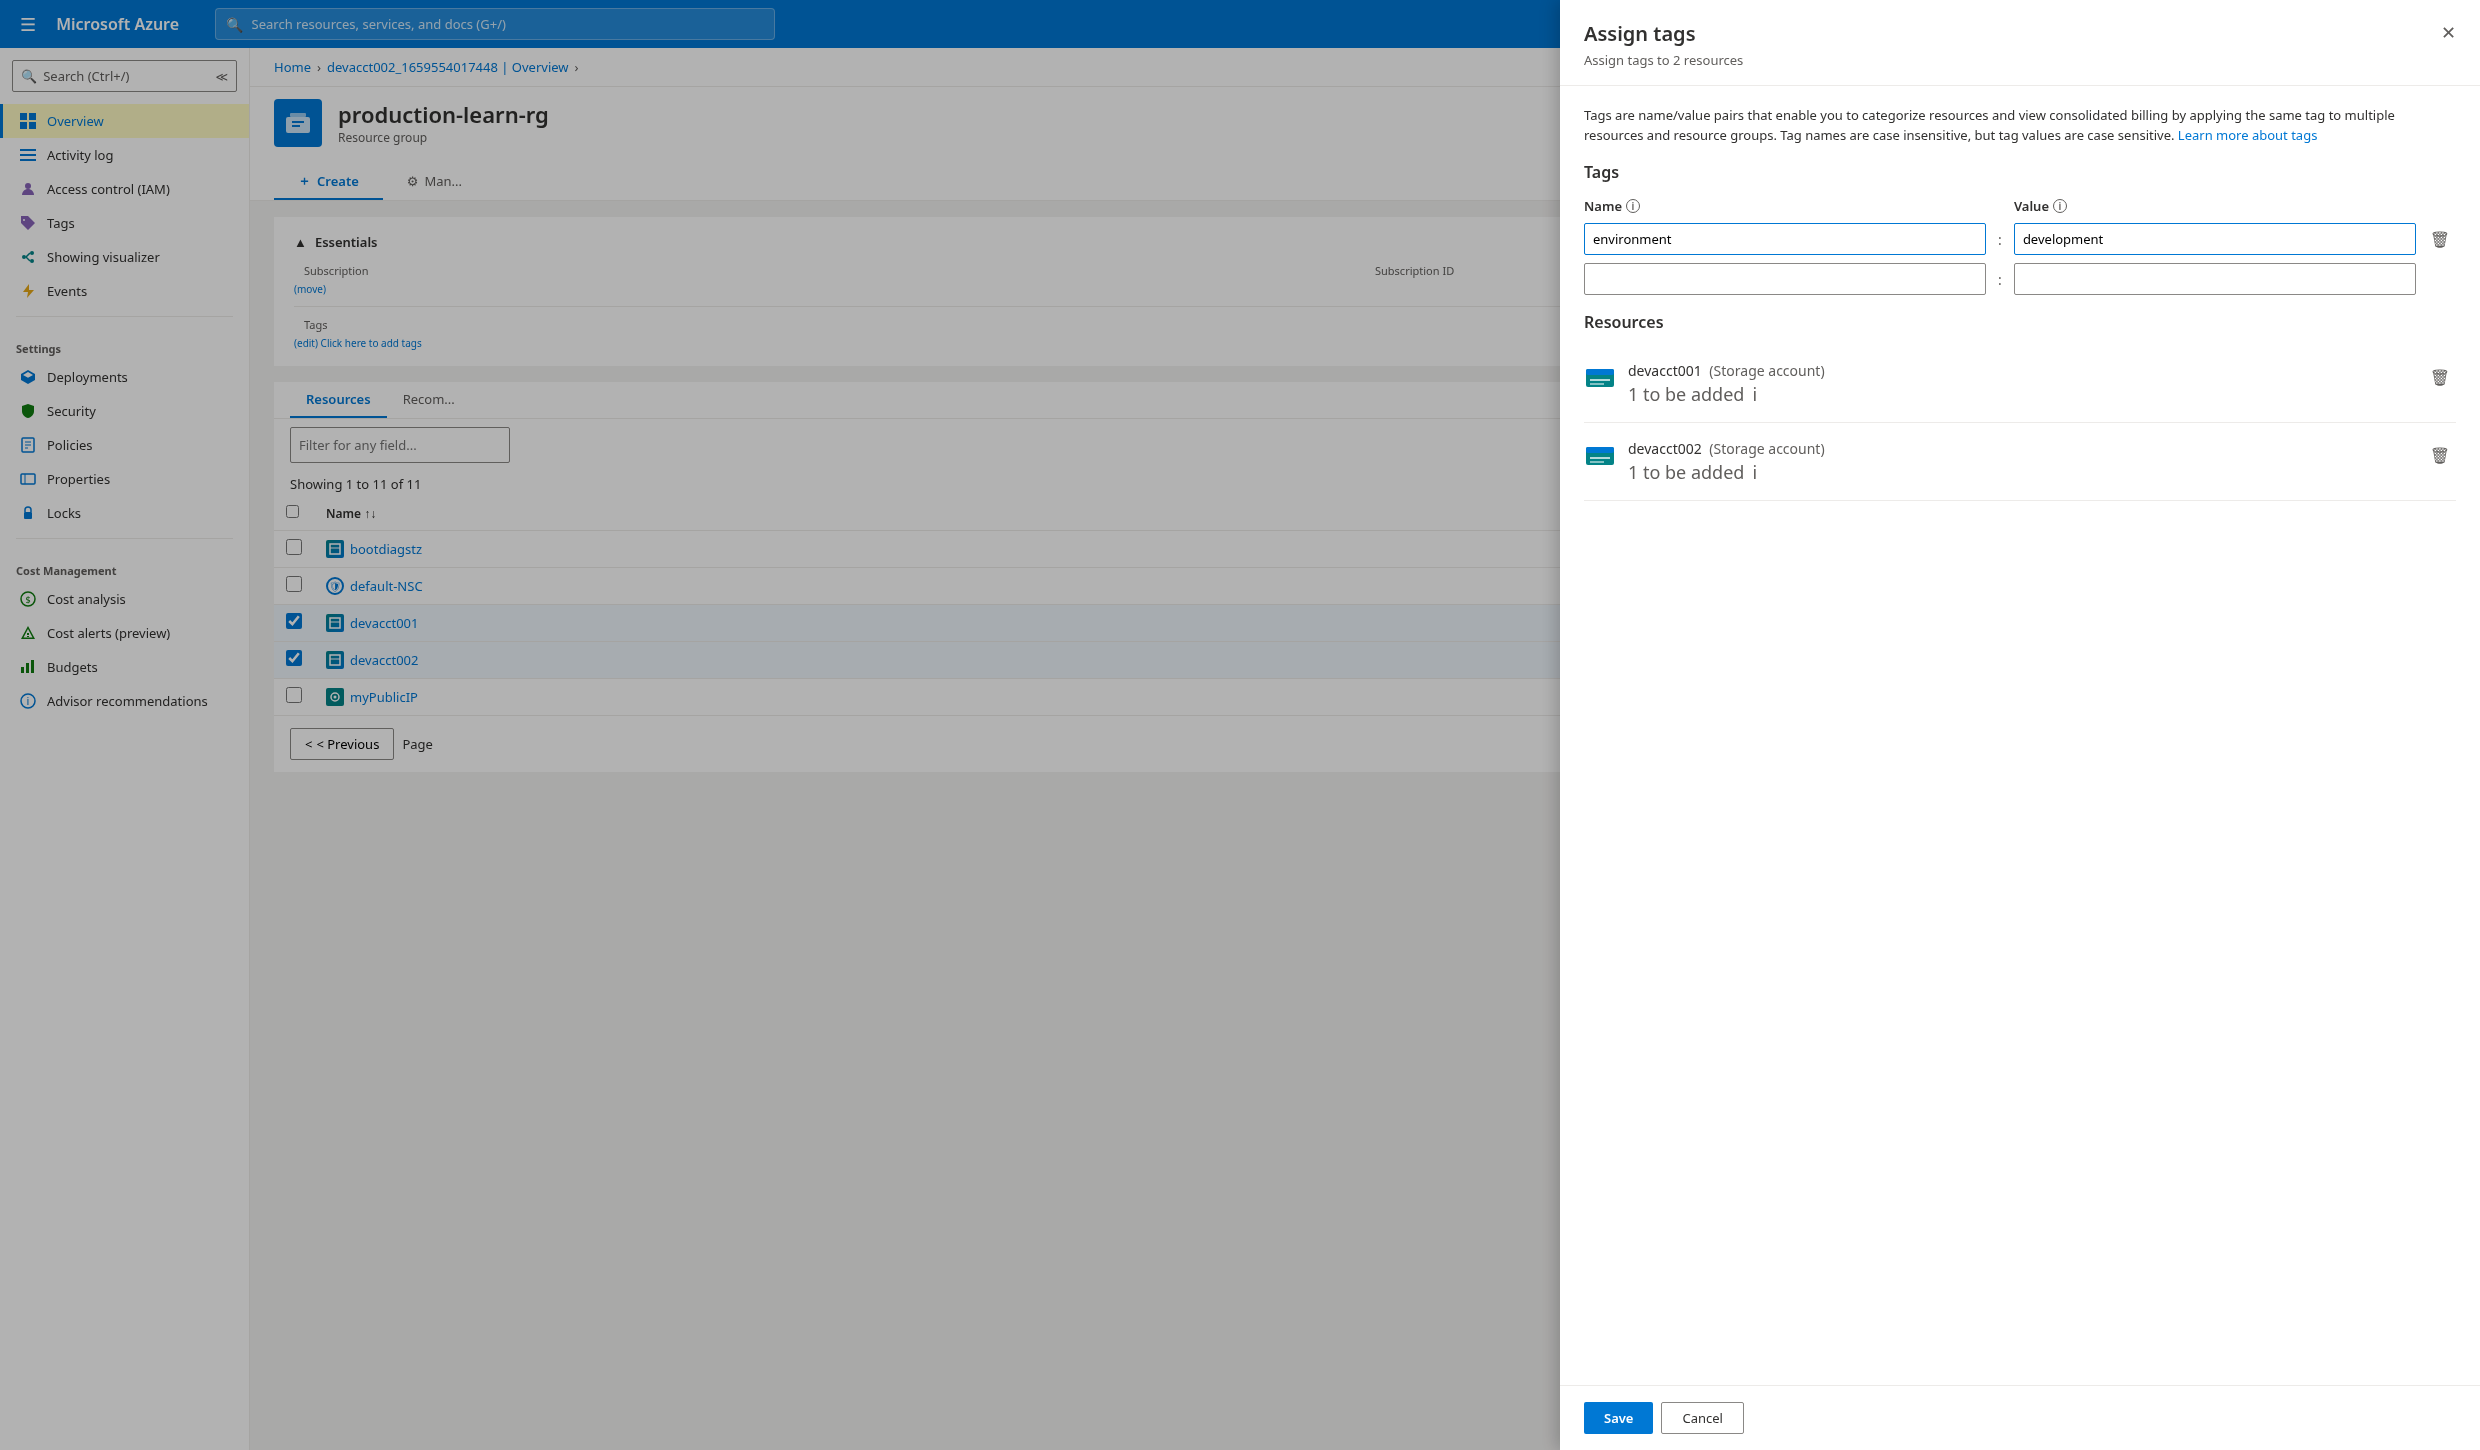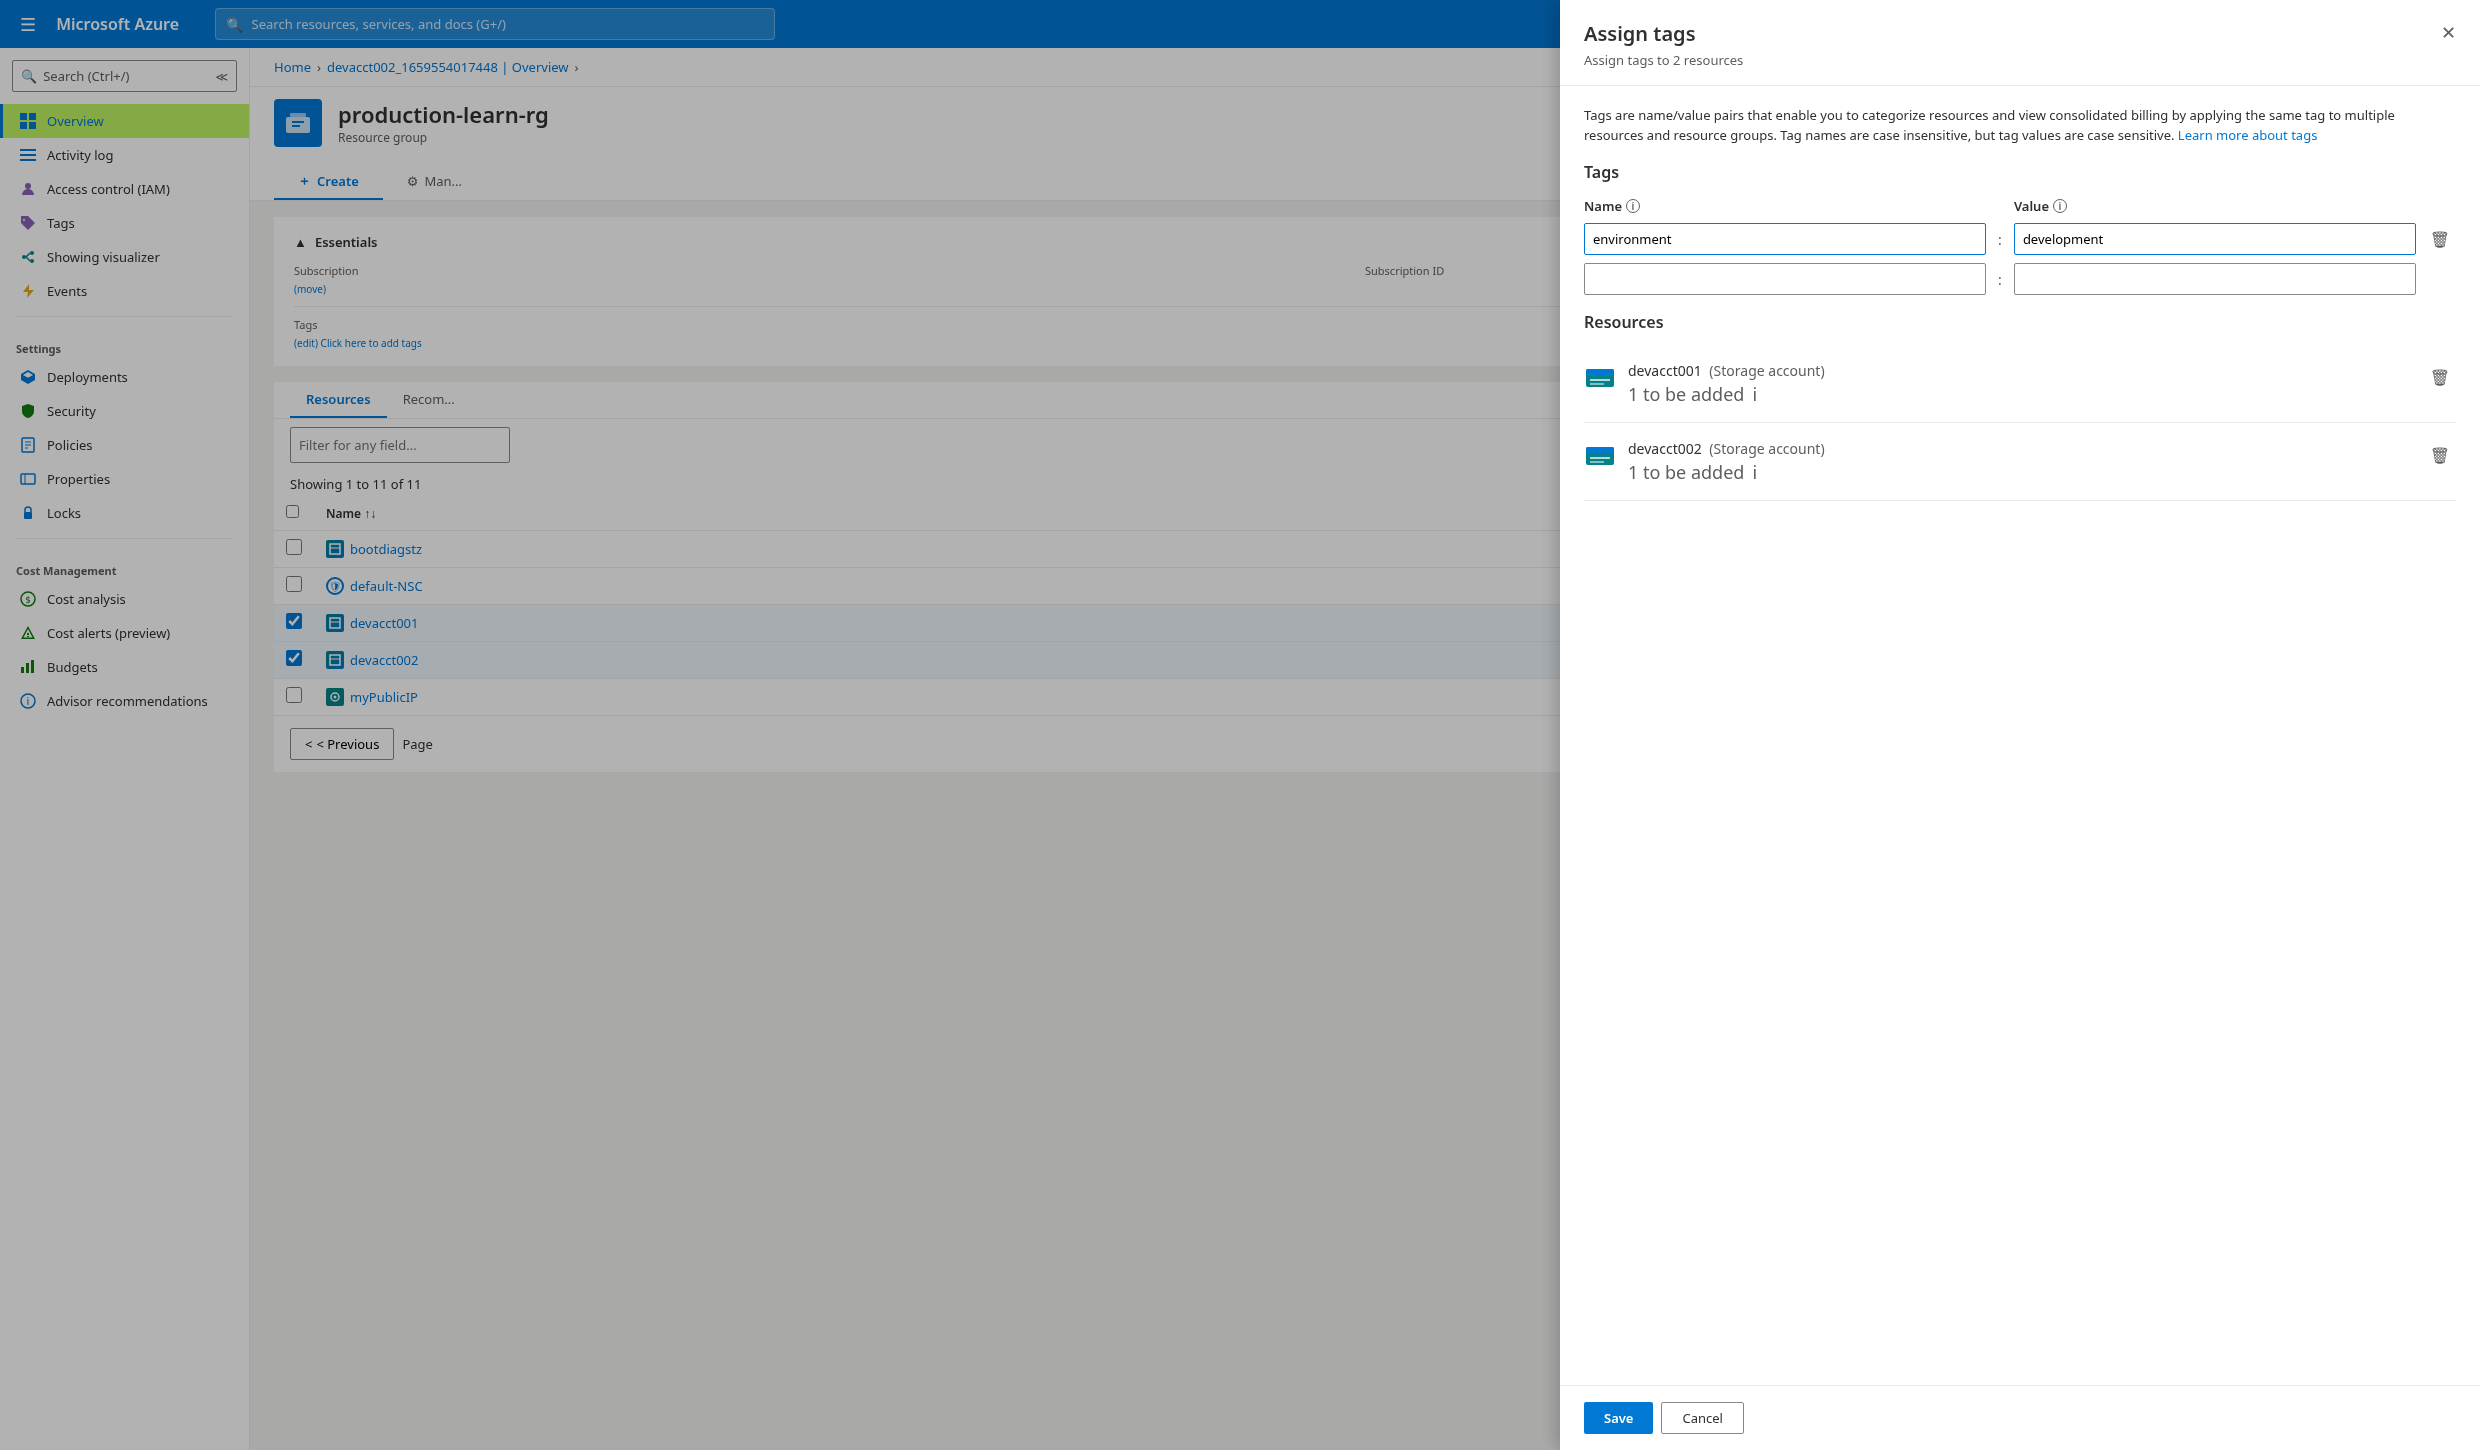--- a/index.html
+++ b/index.html
@@ -75,21 +75,21 @@
     .sidebar-item {
       display: flex;
       align-items: center;
       padding: 8px 16px;
       cursor: pointer;
       gap: 10px;
       font-size: 13px;
       color: #323130;
       border-left: 3px solid transparent;
     }
-    .sidebar-item.active { background: #bef264; border-left-color: #0078d4; color: #0078d4; align-items: center; }
+    .sidebar-item.active { background: #fef9c3; border-left-color: #0078d4; color: #0078d4; align-items: center; }
     .sidebar-item-icon { width: 18px; height: 18px; display: flex; align-items: center; justify-content: center; flex-shrink: 0; }
     .sidebar-section-label {
       padding: 16px 16px 4px;
       font-size: 11px;
       font-weight: 700;
       color: #605e5c;
       text-transform: none;
     }
     .sidebar-divider { height: 1px; background: #edebe9; margin: 8px 16px; }
 
@@ -187,21 +187,21 @@
       display: flex;
       align-items: center;
       gap: 8px;
       font-size: 13px;
       font-weight: 600;
       margin-bottom: 12px;
       cursor: pointer;
     }
     .essentials-row { display: flex; gap: 0; }
     .essentials-item { flex: 1; }
-    .essentials-label { font-size: 11px; color: #605e5c; margin-bottom: 4px; }
+    .essentials-label { font-size: 11px; color: #605e5c; margin-bottom: 4px; margin-left: 10px; }
     .essentials-value { font-size: 10px; color: #323130; }
     .essentials-link { color: #0078d4; cursor: pointer; text-decoration: none; }
     .essentials-divider { height: 1px; background: #edebe9; margin: 10px 0; }
 
     
     .table-card { background: white; }
     .tab-bar {
       display: flex;
       border-bottom: 1px solid #edebe9;
       padding: 0 16px;

